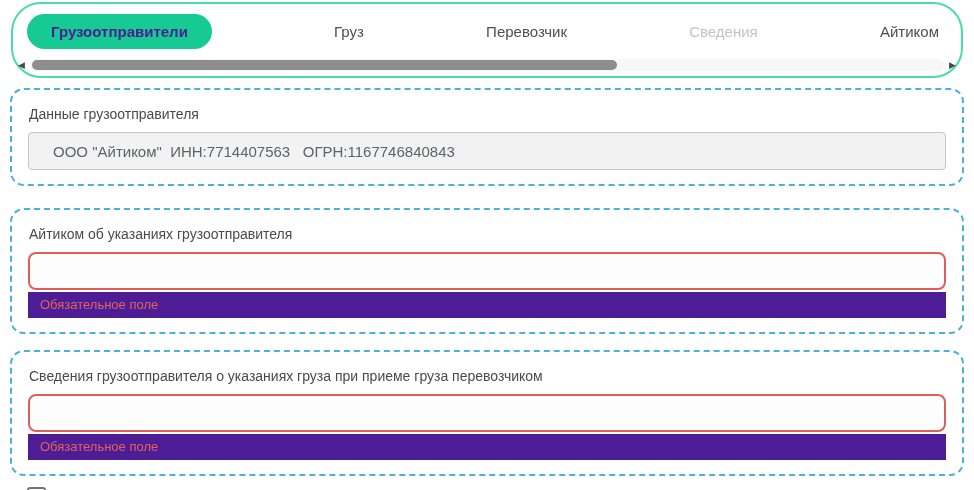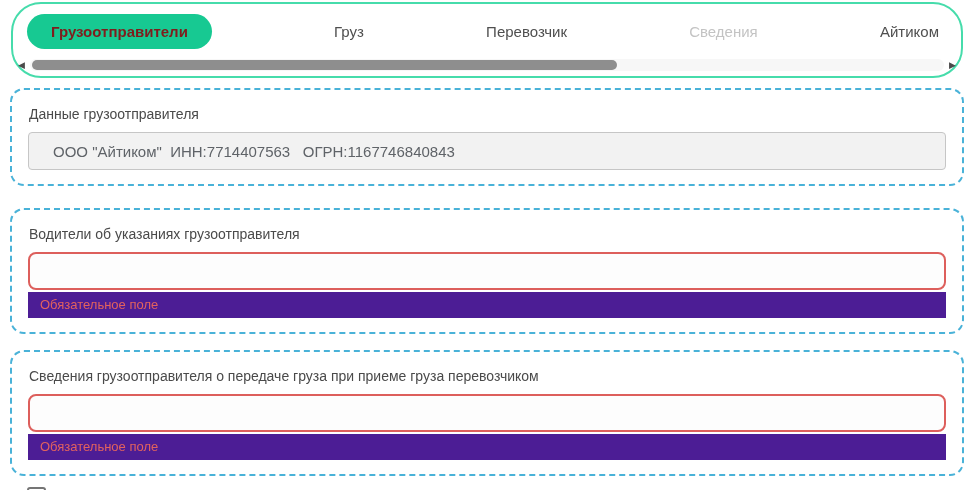--- a/index.html
+++ b/index.html
@@ -24,21 +24,21 @@
     box-sizing:border-box;
   }
   .tabs-row {
     display:flex;
     align-items:center;
     justify-content:space-between;
     padding:10px 22px 0 14px;
   }
   .tab-pill {
     background:#17c992;
-    color:#7f1d1d;
+    color:#4c1d95;
     font-weight:bold;
     font-size:15px;
     padding:9px 24px;
     border-radius:18px;
     white-space:nowrap;
     cursor:pointer;
   }
   .tab {
     font-size:15px;
     color:#4f4f4f;
@@ -171,27 +171,27 @@
     <span class="scroll-arrow">▶</span>
   </div>
 </div>
 
 <div class="section">
   <div class="section-label">Данные грузоотправителя</div>
   <input class="input-readonly" type="text" readonly="" value="ООО &quot;Айтиком&quot;  ИНН:7714407563   ОГРН:1167746840843" style="">
 </div>
 
 <div class="section gap-lg">
-  <div class="section-label">Водители об указаниях грузоотправителя</div>
+  <div class="section-label">Айтиком об указаниях грузоотправителя</div>
   <input class="input-error" type="text" value="" style="">
   <div class="error-strip">Обязательное поле</div>
 </div>
 
 <div class="section gap-md">
-  <div class="section-label">Сведения грузоотправителя о передаче груза при приеме груза перевозчиком</div>
+  <div class="section-label">Сведения грузоотправителя о указаниях груза при приеме груза перевозчиком</div>
   <input class="input-error" type="text" value="" style="">
   <div class="error-strip">Обязательное поле</div>
 </div>
 
 <div class="checkbox-row">
   <div class="checkbox"></div>
   <div class="checkbox-label">Грузоотправитель является экспедитором</div>
 </div>
 
 </body></html>

